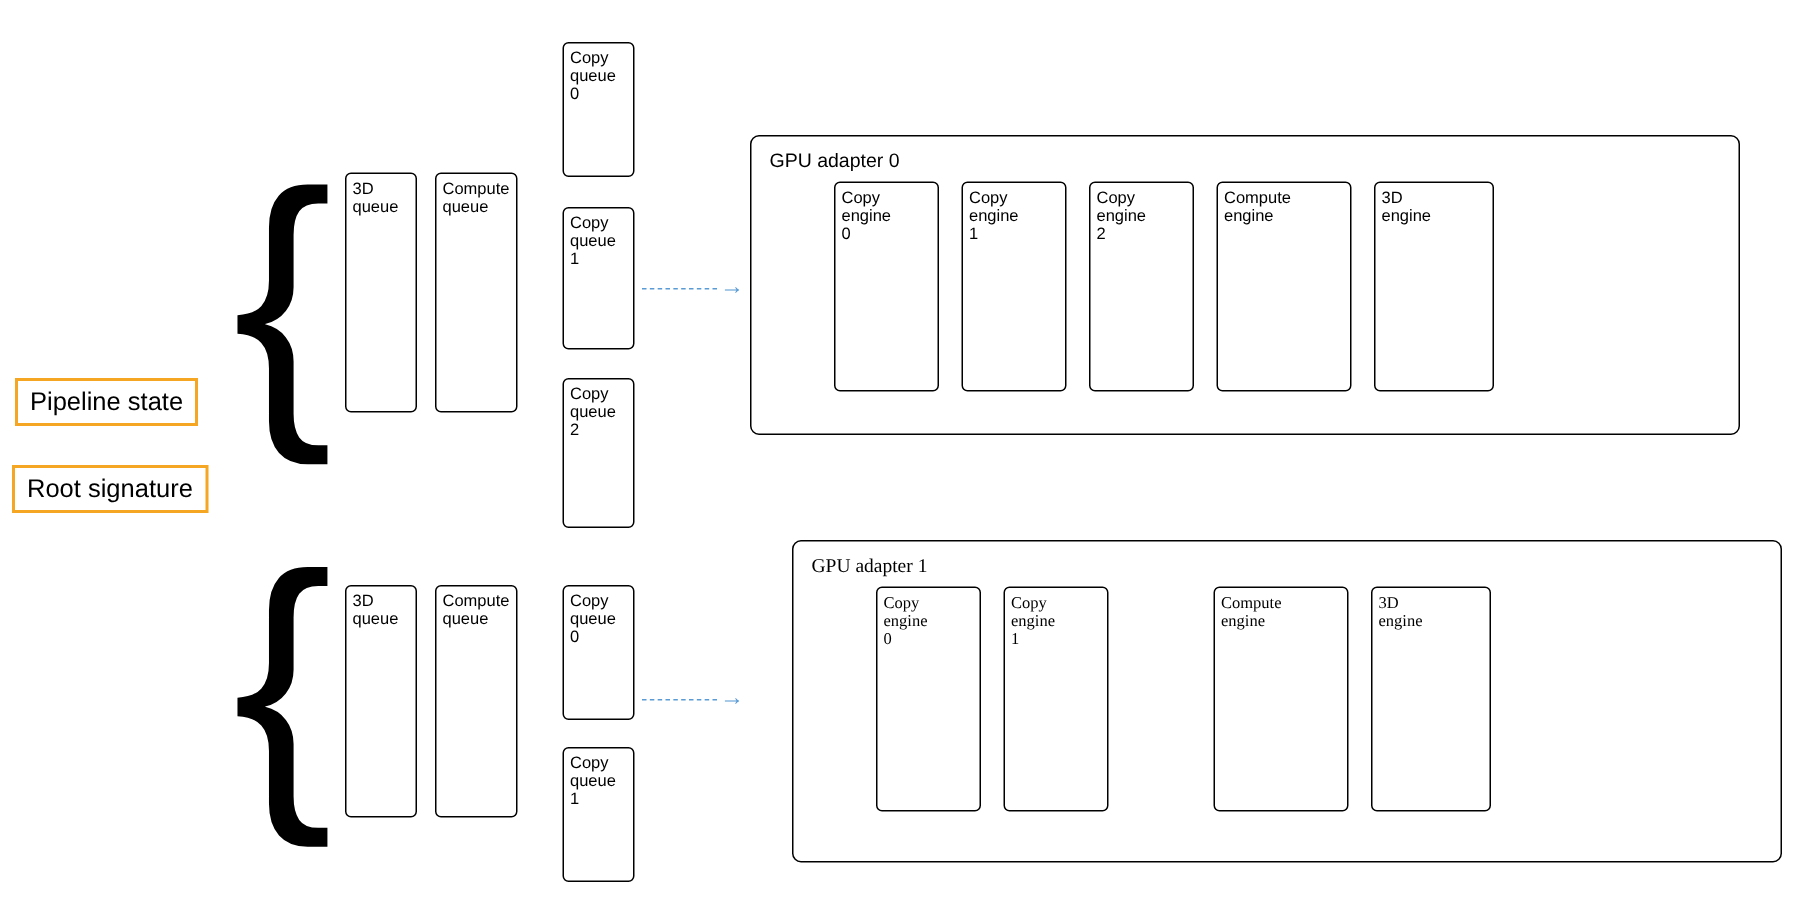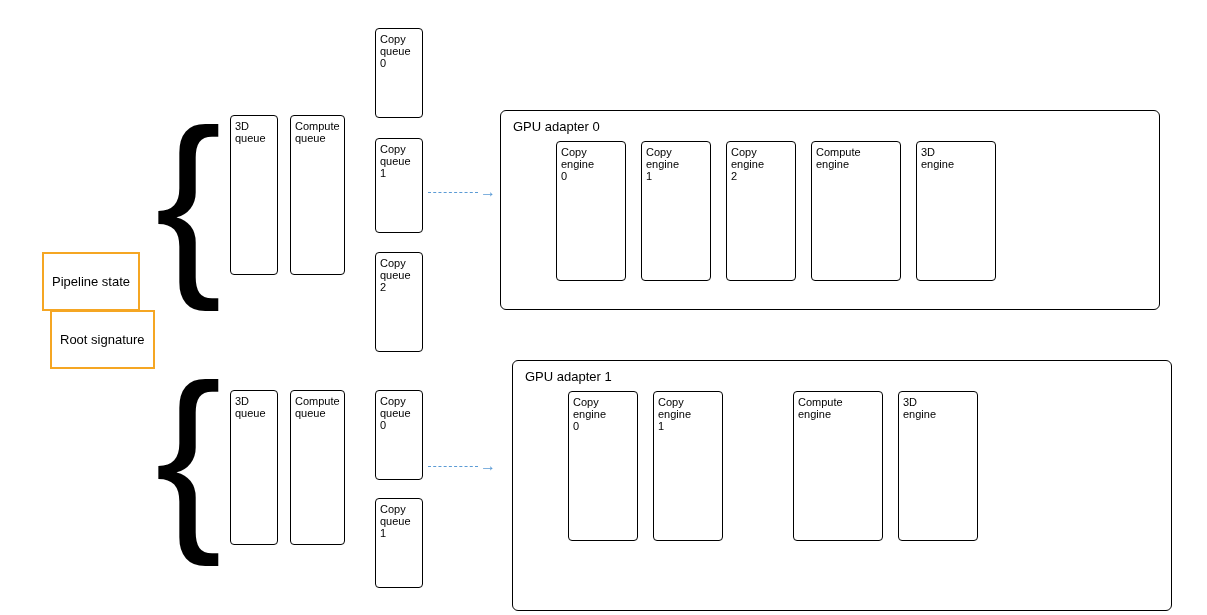--- a/index.html
+++ b/index.html
@@ -16,25 +16,24 @@
     .diagram-container {
       position: relative;
       width: 1207px;
       height: 615px;
     }
 
     
     .label-box {
       position: absolute;
       border: 2px solid #f5a623;
-      padding: 20px 8px;
-      font-size: 13px;
+      padding: 4px 8px;
+      font-size: 17px;
       background: #fff;
       white-space: nowrap;
-      margin-left: 32px;
     }
 
     
     .queue-box {
       position: absolute;
       border: 1.5px solid #000;
       border-radius: 4px;
       background: #fff;
       font-size: 11px;
       padding: 4px;
@@ -80,21 +79,21 @@
     }
   </style>
 </head>
 <body>
 
 <div class="diagram-container">
 
   <div class="label-box" style="left: 10px; top: 252px;">
     <span>Pipeline state</span>
   </div>
-  <div class="label-box" style="left: 18px; top: 310px;">
+  <div class="label-box" style="left: 8px; top: 310px;">
     <span>Root signature</span>
   </div>
 
   <div style="position:absolute; left: 155px; top: 100px; font-size: 200px; color: #000; line-height: 1; font-weight: 100;">{</div>
 
   <div style="position:absolute; left: 155px; top: 355px; font-size: 200px; color: #000; line-height: 1; font-weight: 100;">{</div>
 
   <div class="queue-box" style="left: 230px; top: 115px; width: 48px; height: 160px;">3D<br>queue</div>
 
   <div class="queue-box" style="left: 290px; top: 115px; width: 55px; height: 160px;">Compute<br>queue</div>
@@ -103,21 +102,21 @@
 
   <div class="queue-box" style="left: 375px; top: 138px; width: 48px; height: 95px;">Copy<br>queue<br>1</div>
 
   <div class="queue-box" style="left: 375px; top: 252px; width: 48px; height: 100px;">Copy<br>queue<br>2</div>
 
   <div class="arrow" style="left: 428px; top: 183px;">
     <div class="arrow-dashes" style="width: 50px; border-top: 1.5px dashed #5b9bd5;"></div>
     <div style="color: #5b9bd5; font-size: 16px; margin: 0 2px;">→</div>
   </div>
 
-  <div class="gpu-adapter" style="left: 500px; top: 90px; width: 660px; height: 200px; margin-top: 20px;">
+  <div class="gpu-adapter" style="left: 500px; top: 90px; width: 660px; height: 200px;">
     <div class="gpu-adapter-title">GPU adapter 0</div>
 
     <div class="engine-box" style="left: 55px; top: 30px; width: 70px; height: 140px;">Copy<br>engine<br>0</div>
 
     <div class="engine-box" style="left: 140px; top: 30px; width: 70px; height: 140px;">Copy<br>engine<br>1</div>
 
     <div class="engine-box" style="left: 225px; top: 30px; width: 70px; height: 140px;">Copy<br>engine<br>2</div>
 
     <div class="engine-box" style="left: 310px; top: 30px; width: 90px; height: 140px;">Compute<br>engine</div>
 
@@ -130,21 +129,21 @@
 
   <div class="queue-box" style="left: 375px; top: 390px; width: 48px; height: 90px;">Copy<br>queue<br>0</div>
 
   <div class="queue-box" style="left: 375px; top: 498px; width: 48px; height: 90px;">Copy<br>queue<br>1</div>
 
   <div class="arrow" style="left: 428px; top: 457px;">
     <div class="arrow-dashes" style="width: 50px; border-top: 1.5px dashed #5b9bd5;"></div>
     <div style="color: #5b9bd5; font-size: 16px; margin: 0 2px;">→</div>
   </div>
 
-  <div class="gpu-adapter" style="left: 512px; top: 360px; width: 660px; height: 251px;">
+  <div class="gpu-adapter" style="left: 528px; top: 360px; width: 660px; height: 215px; font-family: Liberation Serif, serif;">
     <div class="gpu-adapter-title">GPU adapter 1</div>
 
     <div class="engine-box" style="left: 55px; top: 30px; width: 70px; height: 150px;">Copy<br>engine<br>0</div>
 
     <div class="engine-box" style="left: 140px; top: 30px; width: 70px; height: 150px;">Copy<br>engine<br>1</div>
 
     <div class="engine-box" style="left: 280px; top: 30px; width: 90px; height: 150px;">Compute<br>engine</div>
 
     <div class="engine-box" style="left: 385px; top: 30px; width: 80px; height: 150px;">3D<br>engine</div>
   </div>

